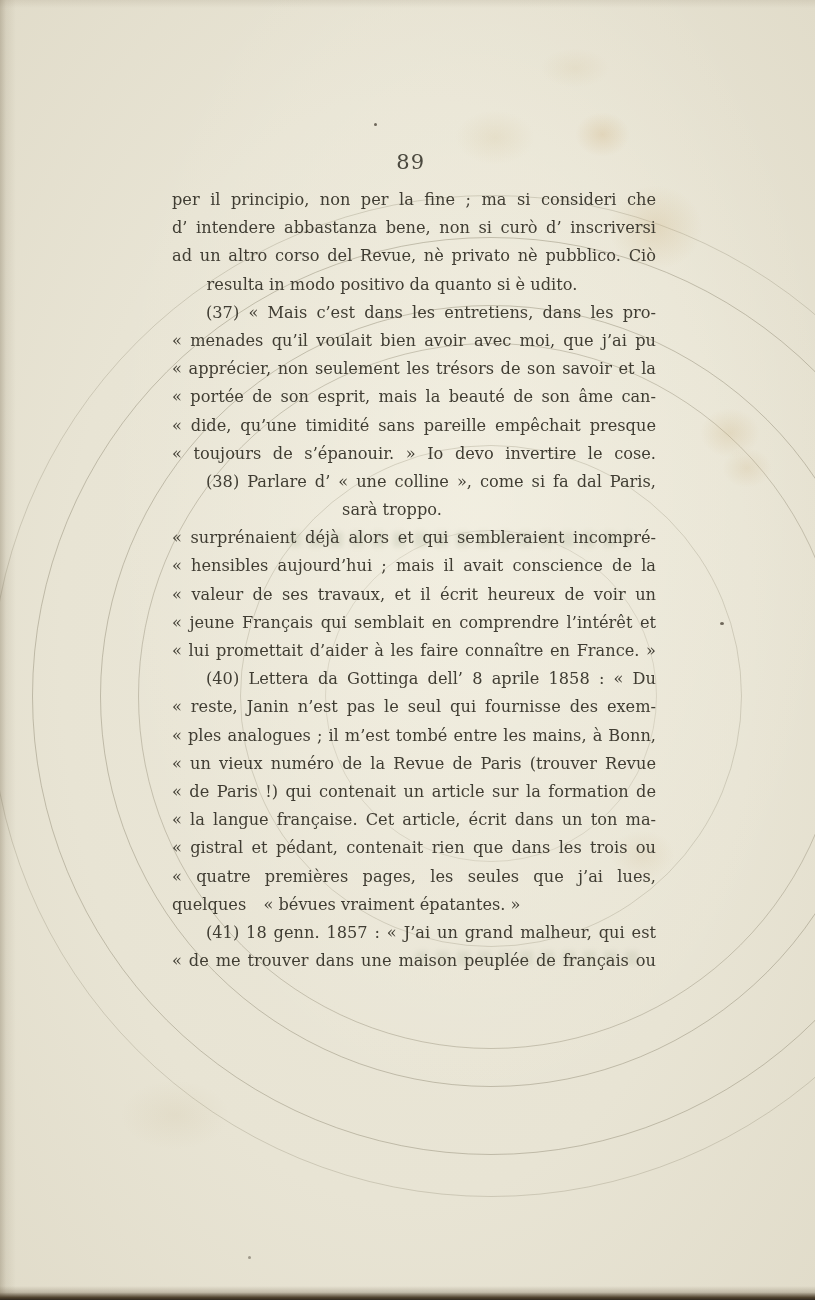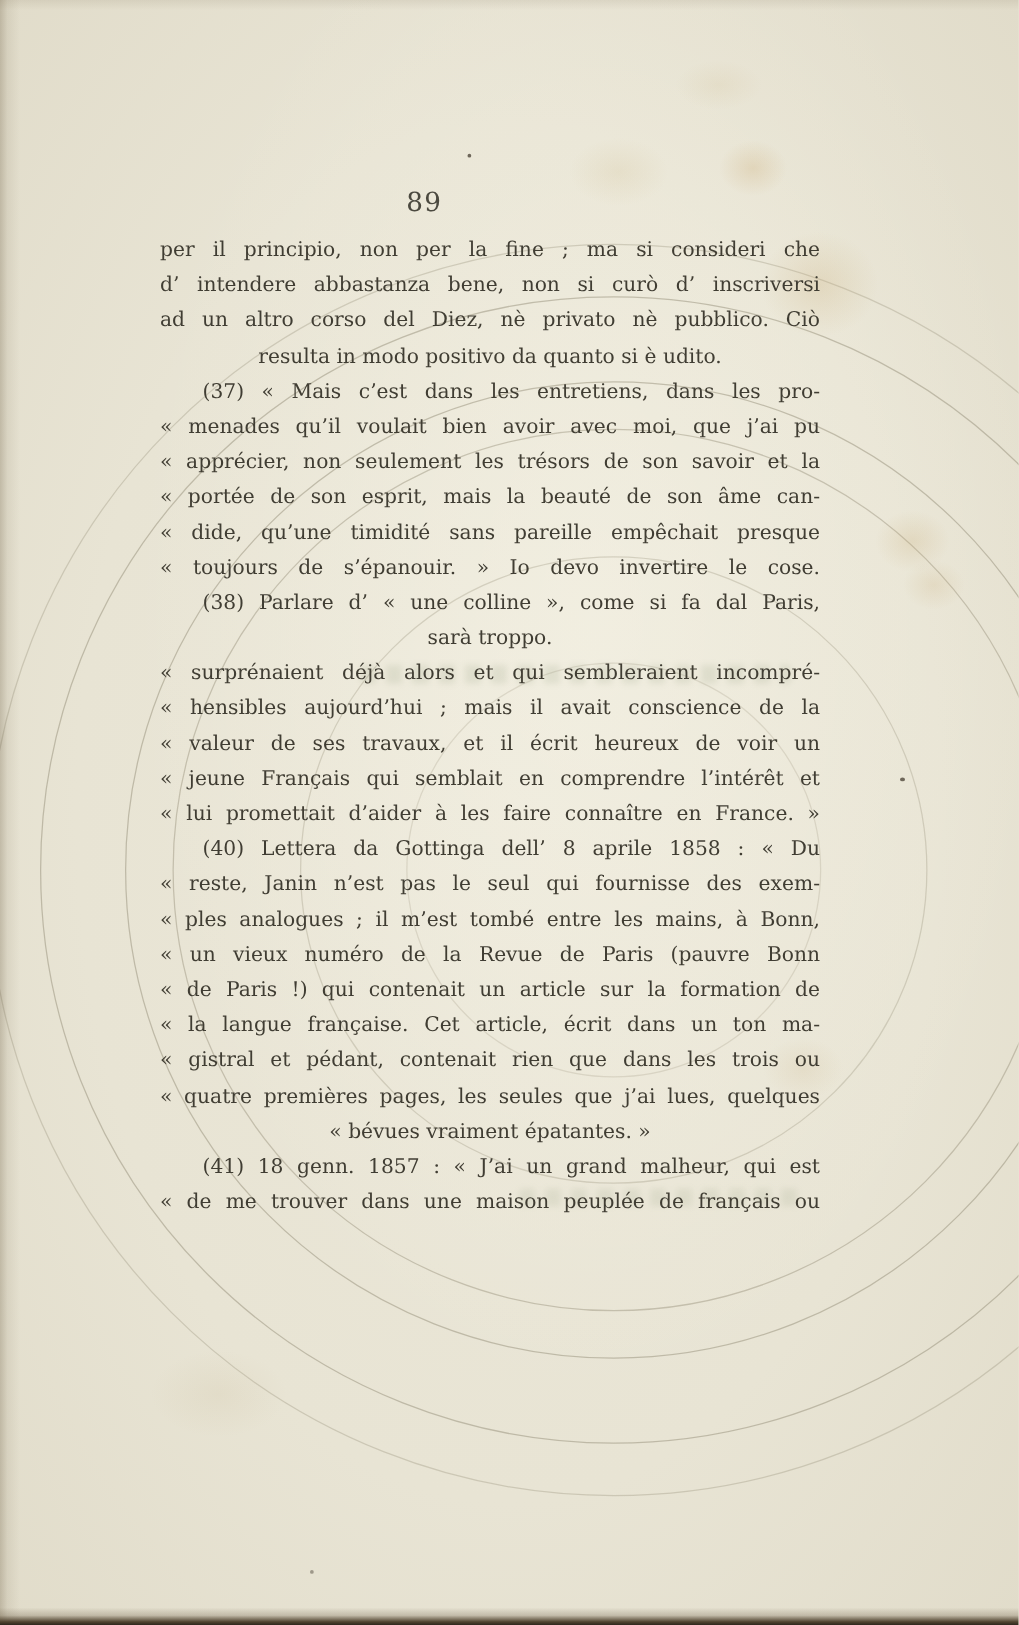--- a/index.html
+++ b/index.html
@@ -48,41 +48,42 @@
     filter: blur(2.5px);
     opacity: 0.30;
     border-radius: 4px;
     pointer-events: none;
   }
   .speck { position: absolute; border-radius: 50%; background: #6e675a; pointer-events: none; }
 
   .page-number {
     position: absolute;
     left: 325px; top: 150px; width: 100px;
-    text-align: left;
+    text-align: right;
     font-size: 21px;
     letter-spacing: 1px;
     color: #4b493f;
   }
   .text-block {
     position: absolute;
     left: 128px; top: 186px; width: 528px;
     color: #403d33;
     font-size: 16.2px;
   }
   .line {
     height: 28.2px;
     line-height: 28.2px;
     white-space: normal;
     text-align: center;
     box-sizing: border-box;
   }
   .line.justify {
     text-align: justify;
     text-align-last: justify;
+    margin-left: 44px;
   }
   .line.indent { padding-left: 34px; }
 </style>
 </head>
 <body>
 
 <div class="page">
 
   <div class="ring" style="left:-10px; top:195px; width:1000px; height:1000px; border:1.4px solid rgba(140,132,110,0.30);"></div>
   <div class="ring" style="left:32px; top:237px; width:916px; height:916px; border:1.4px solid rgba(140,132,110,0.45);"></div>
@@ -106,39 +107,39 @@
   <div class="speck" style="left:374px; top:123px; width:3px; height:3px;"></div>
   <div class="speck" style="left:720px; top:622px; width:4px; height:3px;"></div>
   <div class="speck" style="left:248px; top:1256px; width:3px; height:3px; opacity:0.6;"></div>
 
   <div class="page-number">89</div>
 
   <div class="text-block">
 
   <div class="line justify">per il principio, non per la fine ; ma si consideri che</div>
       <div class="line justify">d’ intendere abbastanza bene, non si curò d’ inscriversi</div>
-      <div class="line justify">ad un altro corso del Diez, nè privato nè pubblico. Ciò</div>
+      <div class="line justify">ad un altro corso del Revue, nè privato nè pubblico. Ciò</div>
       <div class="line">resulta in modo positivo da quanto si è udito.</div>
       <div class="line justify indent">(37) « Mais c’est dans les entretiens, dans les pro-</div>
       <div class="line justify">« menades qu’il voulait bien avoir avec moi, que j’ai pu</div>
       <div class="line justify">« apprécier, non seulement les trésors de son savoir et la</div>
       <div class="line justify">« portée de son esprit, mais la beauté de son âme can-</div>
       <div class="line justify">« dide, qu’une timidité sans pareille empêchait presque</div>
       <div class="line justify">« toujours de s’épanouir. » Io devo invertire le cose.</div>
       <div class="line justify indent">(38) Parlare d’ « une colline », come si fa dal Paris,</div>
       <div class="line">sarà troppo.</div>
       <div class="line justify">« surprénaient déjà alors et qui sembleraient incompré-</div>
       <div class="line justify">« hensibles aujourd’hui ; mais il avait conscience de la</div>
       <div class="line justify">« valeur de ses travaux, et il écrit heureux de voir un</div>
       <div class="line justify">« jeune Français qui semblait en comprendre l’intérêt et</div>
       <div class="line justify">« lui promettait d’aider à les faire connaître en France. »</div>
       <div class="line justify indent">(40) Lettera da Gottinga dell’ 8 aprile 1858 : « Du</div>
       <div class="line justify">« reste, Janin n’est pas le seul qui fournisse des exem-</div>
       <div class="line justify">« ples analogues ; il m’est tombé entre les mains, à Bonn,</div>
-      <div class="line justify">« un vieux numéro de la Revue de Paris (pauvre Bonn</div>
+      <div class="line justify">« un vieux numéro de la Revue de Paris (trouver Revue</div>
       <div class="line justify">« de Paris !) qui contenait un article sur la formation de</div>
       <div class="line justify">« la langue française. Cet article, écrit dans un ton ma-</div>
       <div class="line justify">« gistral et pédant, contenait rien que dans les trois ou</div>
       <div class="line justify">« quatre premières pages, les seules que j’ai lues, quelques</div>
       <div class="line">« bévues vraiment épatantes. »</div>
       <div class="line justify indent">(41) 18 genn. 1857 : « J’ai un grand malheur, qui est</div>
       <div class="line justify">« de me trouver dans une maison peuplée de français ou</div>
     </div>
 
   <div class="edge-top"></div>

